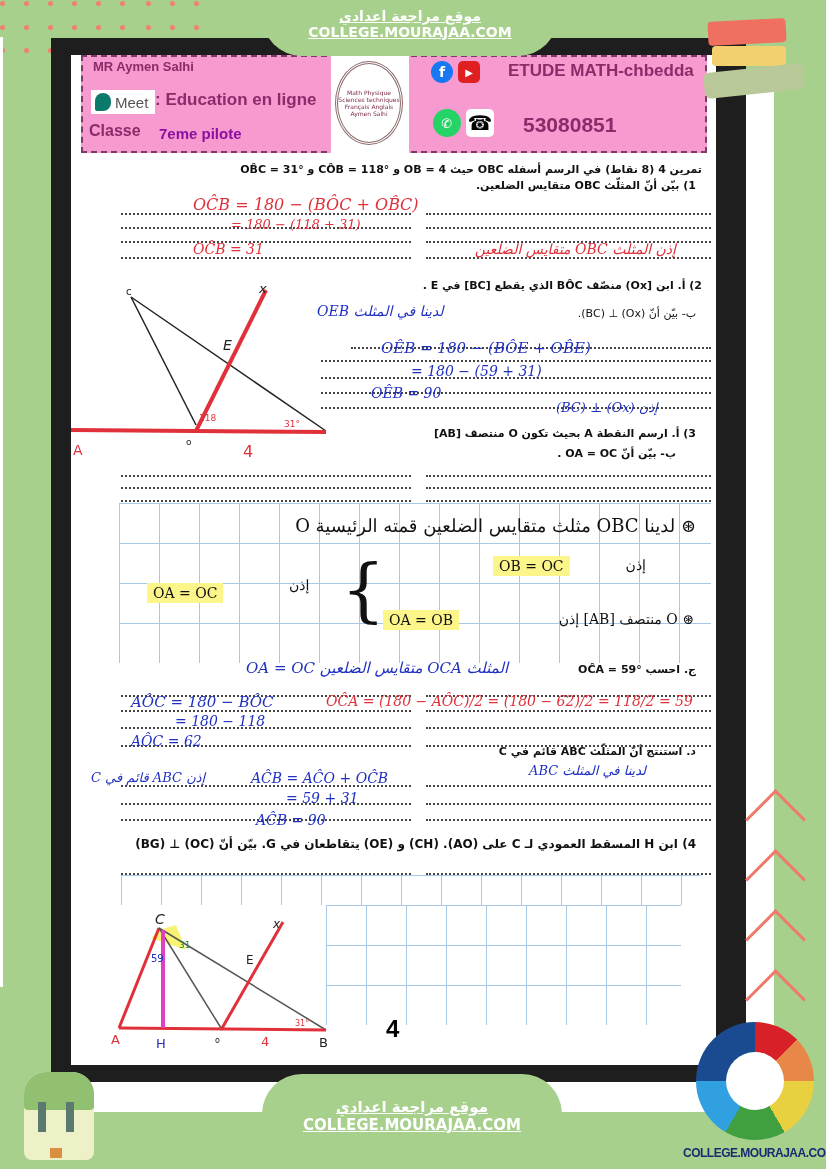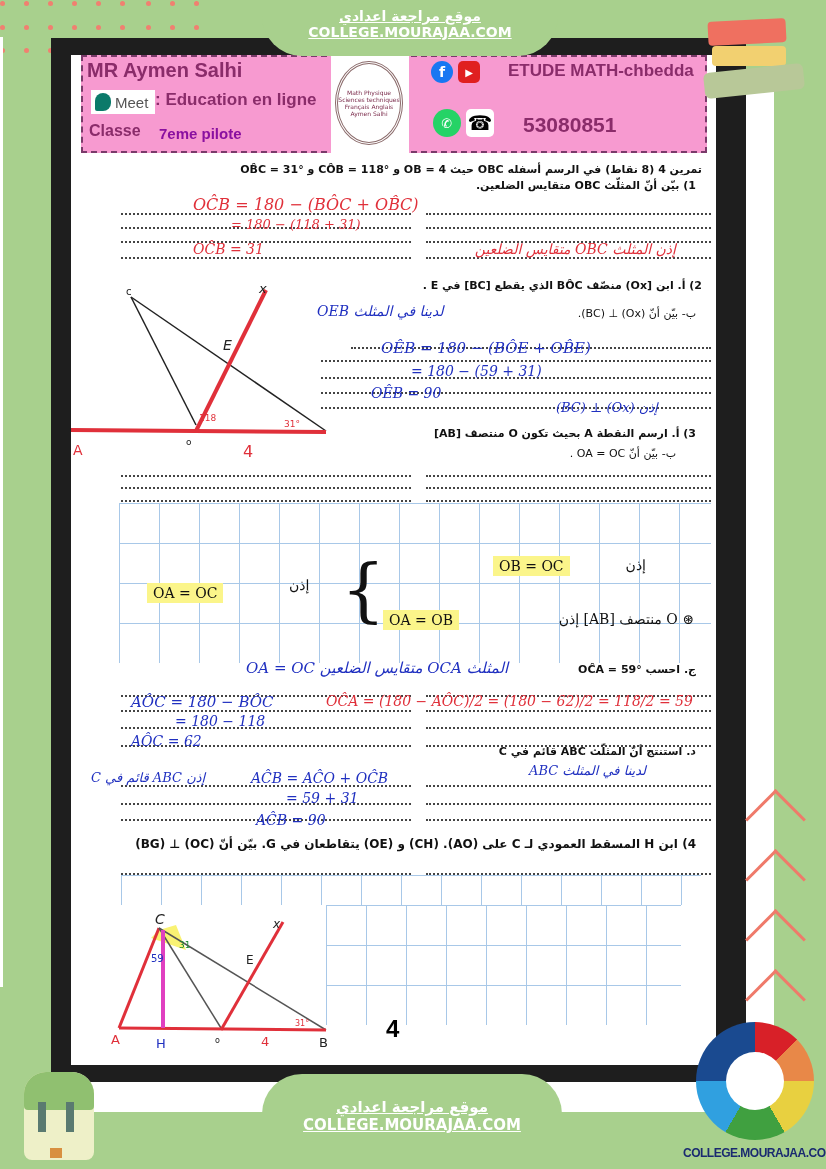--- a/index.html
+++ b/index.html
@@ -62,21 +62,21 @@
 
 <div class="white-strip" style="left:0;top:37px;width:3px;height:950px;"></div>
 <div class="white-strip" style="left:746px;top:90px;width:28px;height:990px;"></div>
 <div class="white-strip" style="left:51px;top:1082px;width:700px;height:30px;"></div>
 
 <div class="black-frame"></div>
 
 <div class="page">
 
   <div class="banner">
-    <div class="t" style="left:4px;top:2px;font-size:20px;">MR  Aymen Salhi</div>
+    <div class="t" style="left:10px;top:2px;font-size:13px;">MR  Aymen Salhi</div>
     <div class="meet">
       <span class="ic"></span>
       <span>Meet</span>
     </div>
     <div class="t" style="left:72px;top:33px;font-size:17px;">: Education en ligne</div>
     <div class="t" style="left:6px;top:65px;font-size:16px;">Classe</div>
     <div class="t" style="left:76px;top:68px;font-size:15px;color:#8a10a0;">7eme pilote</div>
 
     <div class="logo-circle">
       <div class="c">
@@ -134,30 +134,31 @@
   <div class="dl" style="left:250px;top:322px;width:390px;"></div>
   <div class="dl" style="left:250px;top:337px;width:390px;"></div>
   <div class="dl" style="left:250px;top:352px;width:390px;"></div>
 
   <div class="hw blue" style="left:310px;top:284px;font-size:15px;">OÊB = 180 − (BÔE + OB̂E)</div>
   <div class="hw blue" style="left:340px;top:308px;font-size:14px;">= 180 − (59 + 31)</div>
   <div class="hw blue" style="left:300px;top:330px;font-size:14px;">OÊB = 90</div>
   <div class="hw blue" style="left:485px;top:345px;font-size:13px;direction:rtl;">إذن (Ox) ⊥ (BC)</div>
 
   <div class="q" style="right:20px;top:372px;font-weight:bold;">3)  أ. ارسم النقطة A بحيث تكون O منتصف [AB]</div>
-  <div class="q" style="right:40px;top:392px;font-weight:normal;">ب- بيّن أنّ OA = OC .</div>
+  <div class="q" style="right:40px;top:392px;font-weight:bold;">ب- بيّن أنّ OA = OC .</div>
 
   <div class="dl" style="left:50px;top:420px;width:290px;"></div>
     <div class="dl" style="left:355px;top:420px;width:285px;"></div>
   <div class="dl" style="left:50px;top:432px;width:290px;"></div>
     <div class="dl" style="left:355px;top:432px;width:285px;"></div>
   <div class="dl" style="left:50px;top:445px;width:290px;"></div>
     <div class="dl" style="left:355px;top:445px;width:285px;"></div>
 
   <div class="grid" style="left:48px;top:448px;width:592px;height:160px;"></div>
+  <div class="hw" style="right:20px;top:460px;font-size:18px;color:#111;direction:rtl;font-style:normal;">⊛ لدينا OBC مثلث متقايس الضلعين قمته الرئيسية O</div>
   <div class="hw" style="right:70px;top:502px;font-size:14px;color:#111;direction:rtl;font-style:normal;">إذن</div>
   <div class="hw hl" style="left:422px;top:501px;font-size:14px;color:#111;font-style:normal;">OB = OC</div>
   <div class="hw" style="right:22px;top:556px;font-size:14px;color:#111;direction:rtl;font-style:normal;">⊛ O منتصف [AB] إذن</div>
   <div class="hw hl" style="left:312px;top:555px;font-size:14px;color:#111;font-style:normal;">OA = OB</div>
   <div class="hw" style="left:218px;top:522px;font-size:14px;color:#111;direction:rtl;font-style:normal;">إذن</div>
   <div class="hw hl" style="left:76px;top:528px;font-size:14px;color:#111;font-style:normal;">OA = OC</div>
   <div style="position:absolute;left:270px;top:500px;font-size:70px;line-height:70px;color:#111;font-family:'DejaVu Serif',serif;">{</div>
 
   <div class="q" style="right:20px;top:608px;font-weight:bold;">ج. احسب OĈA = 59°</div>
   <div class="hw blue" style="left:175px;top:604px;font-size:15px;direction:rtl;">المثلث OCA متقايس الضلعين OA = OC</div>

